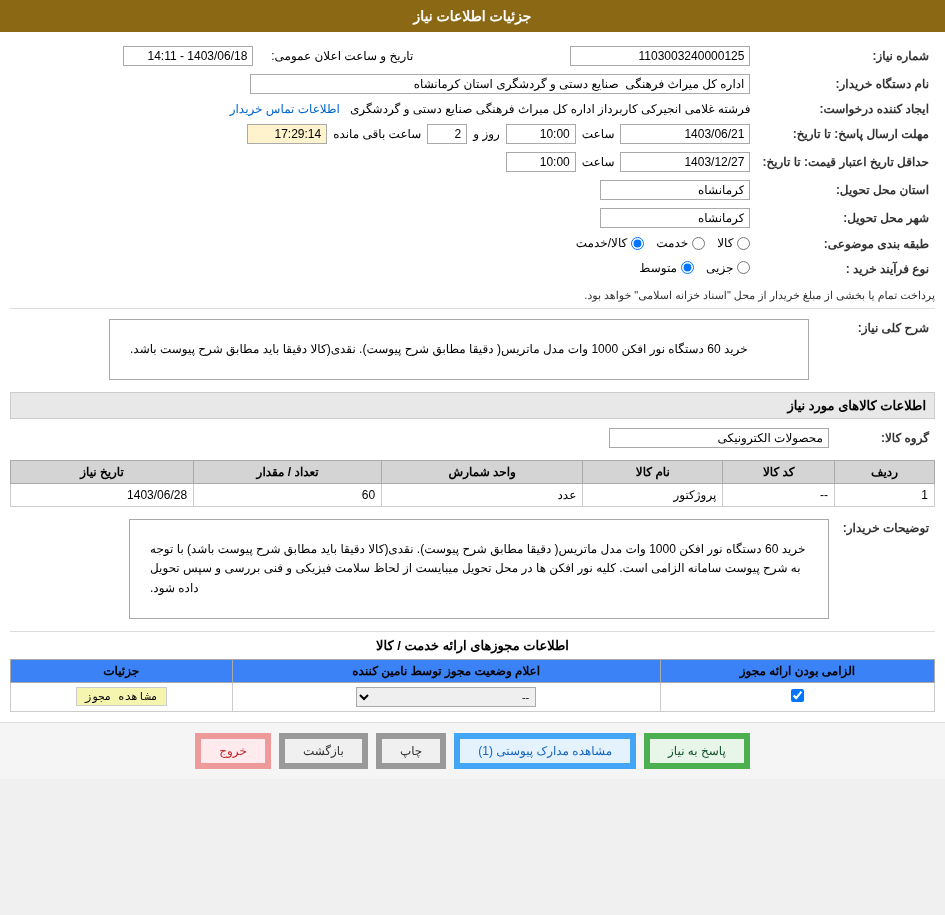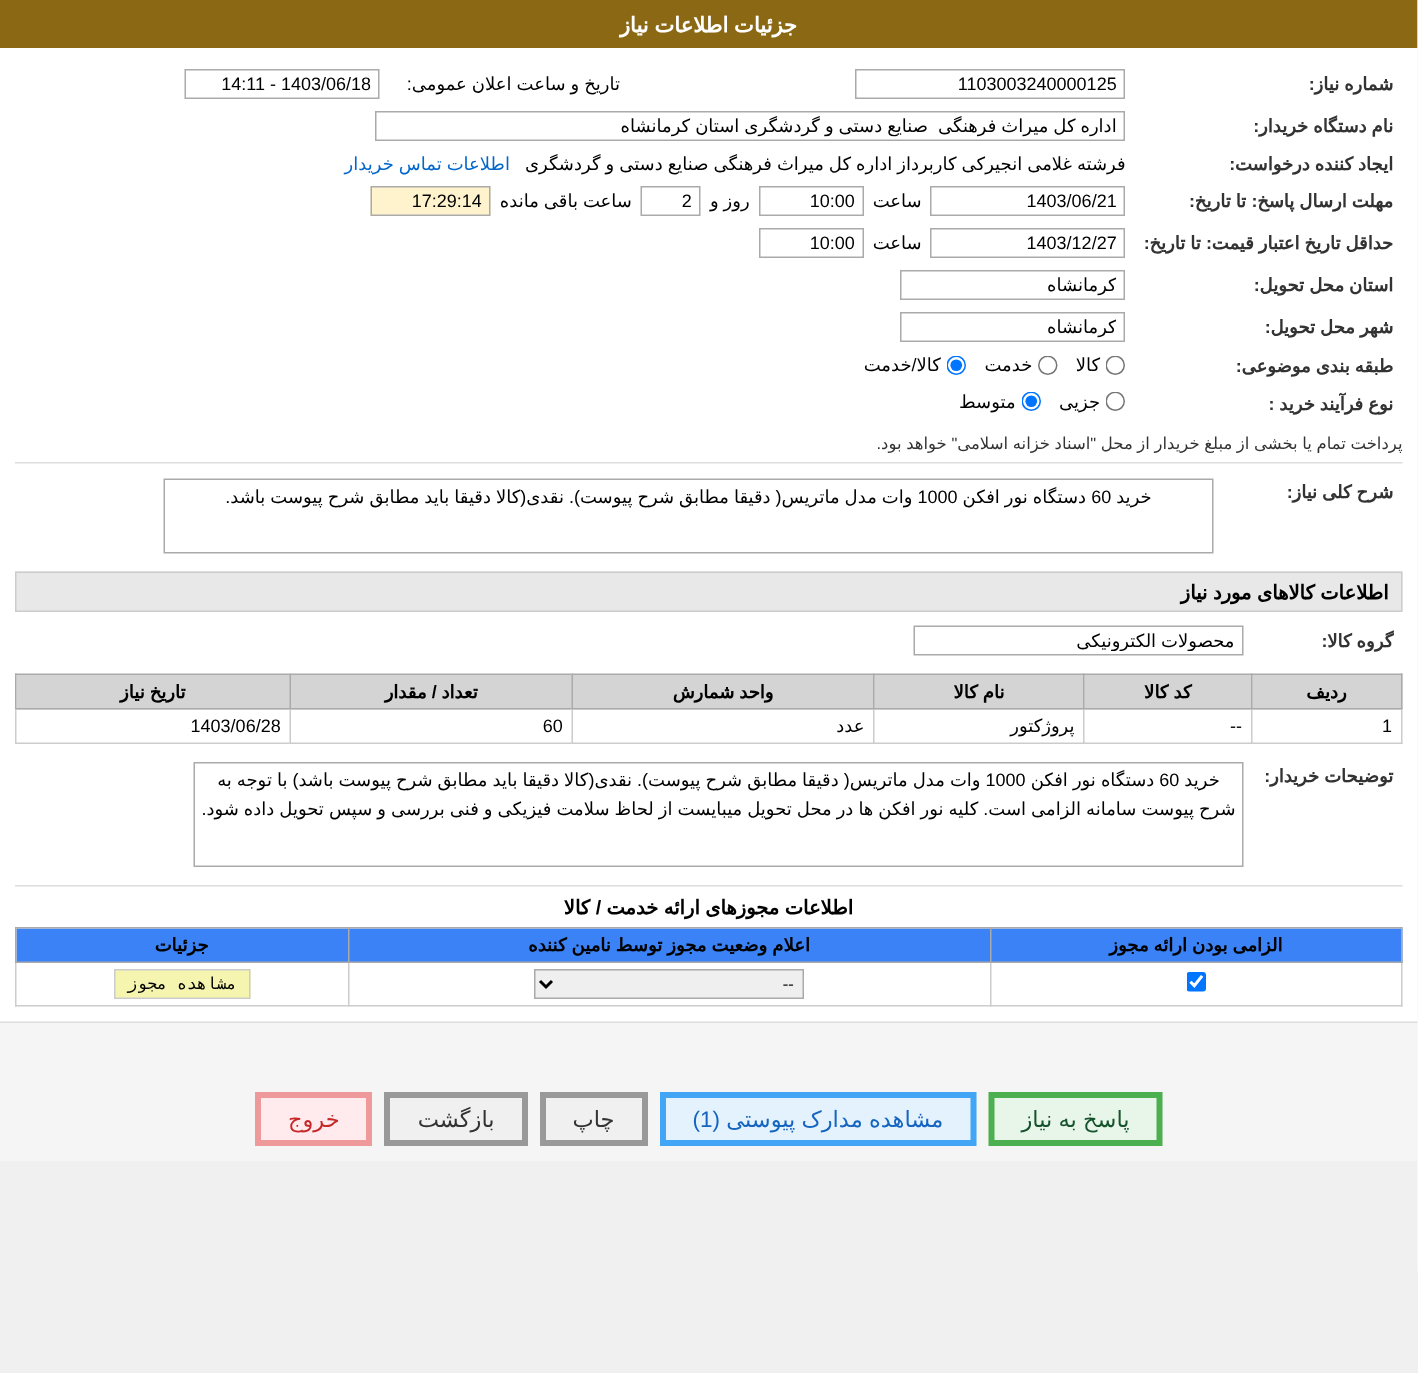--- a/index.html
+++ b/index.html
@@ -63,24 +63,24 @@
       background: #e8e8e8;
       border: 1px solid #ccc;
       padding: 5px 8px;
       font-weight: bold;
       font-size: 13px;
       margin-bottom: 5px;
     }
     .description-box {
       border: 1px solid #aaa;
       background: #fff;
-      padding: 2px;
+      padding: 20px;
       min-height: 50px;
       font-size: 12px;
-      text-align: center;
+      text-align: left;
       direction: rtl;
       line-height: 1.6;
     }
     .radio-group { display: inline-flex; gap: 12px; align-items: center; }
     .radio-item { display: inline-flex; align-items: center; gap: 4px; }
     .goods-table {
       width: 100%;
       border-collapse: collapse;
       margin-top: 5px;
     }
@@ -118,25 +118,24 @@
     .bottom-buttons {
       display: flex;
       justify-content: center;
       gap: 8px;
       padding: 10px;
       background: #f5f5f5;
       border-top: 1px solid #ddd;
     }
     .btn {
       padding: 5px 18px;
-      font-size: 15px;
+      font-size: 12px;
       font-family: Tahoma, Arial, sans-serif;
       cursor: pointer;
-      border: 4px solid #6d28d9;
-      margin-top: 36px;
+      border: 6px solid #6d28d9;
     }
     .btn-green { background: #e8f5e9; color: #14532d; border-color: #4caf50; }
     .btn-blue { background: #e3f2fd; color: #1565c0; border-color: #42a5f5; }
     .btn-gray { background: #f0f0f0; color: #333; border-color: #999; }
     .btn-red { background: #ffebee; color: #c62828; border-color: #ef9a9a; }
     .view-btn {
       background: #f5f5b0;
       border: 1px solid #ccc;
       padding: 2px 8px;
       font-size: 11px;

